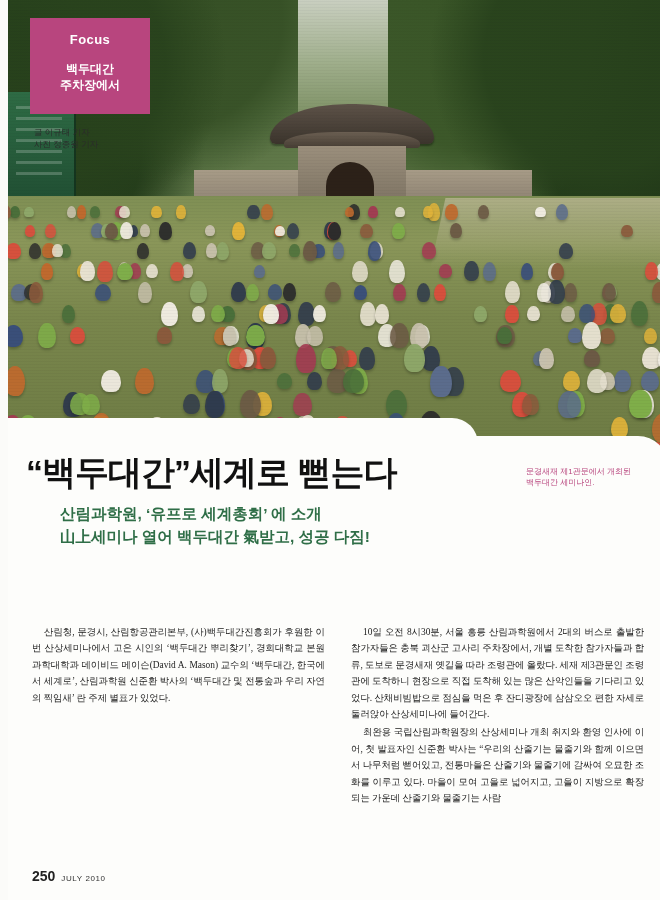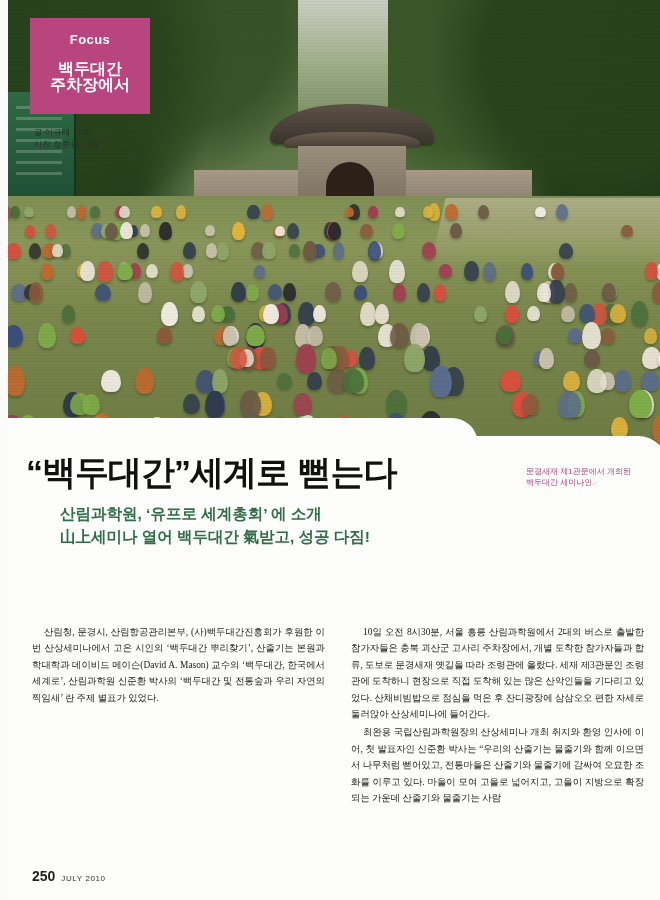--- a/index.html
+++ b/index.html
@@ -132,21 +132,21 @@
     padding-top: 14px;
     box-sizing: border-box;
   }
   .focus-tag .f-label {
     font-size: 13px;
     font-weight: bold;
     letter-spacing: .4px;
     margin-bottom: 14px;
   }
   .focus-tag .f-title {
-    font-size: 16px;
+    font-size: 12px;
     line-height: 16px;
     font-weight: bold;
   }
   .byline {
     position: absolute;
     left: 26px; top: 126px;
     z-index: 6;
     color: #2b2b2b;
     font-size: 8.5px;
     line-height: 12px;
@@ -507,21 +507,21 @@
       <div>山上세미나 열어 백두대간 氣받고, 성공 다짐!</div>
     </div>
     <div class="caption">
       <div>문경새재 제1관문에서 개최된</div>
       <div>백두대간 세미나인.</div>
     </div>
   </div>
 
   <div class="columns">
     <div class="col">
-      <p>산림청, 문경시, 산림항공관리본부, (사)백두대간진흥회가 후원한 이번 산상세미나에서 고은 시인의 ‘백두대간 뿌리찾기’, 산줄기는 본원과학대학과 데이비드 메이슨(David A. Mason) 교수의 ‘백두대간, 한국에서 세계로’, 산림과학원 신준환 박사의 ‘백두대간 및 전통숲과 우리 자연의 찍임새’ 란 주제 별표가 있었다.</p>
+      <p>산림청, 문경시, 산림항공관리본부, (사)백두대간진흥회가 후원한 이번 산상세미나에서 고은 시인의 ‘백두대간 뿌리찾기’, 경희대학교 본원과학대학과 데이비드 메이슨(David A. Mason) 교수의 ‘백두대간, 한국에서 세계로’, 산림과학원 신준환 박사의 ‘백두대간 및 전통숲과 우리 자연의 찍임새’ 란 주제 별표가 있었다.</p>
     </div>
     <div class="col">
       <p>10일 오전 8시30분, 서울 홍릉 산림과학원에서 2대의 버스로 출발한 참가자들은 충북 괴산군 고사리 주차장에서, 개별 도착한 참가자들과 합류, 도보로 문경새재 옛길을 따라 조령관에 올랐다. 세재 제3관문인 조령관에 도착하니 현장으로 직접 도착해 있는 많은 산악인들을 기다리고 있었다. 산채비빔밥으로 점심을 먹은 후 잔디광장에 삼삼오오 편한 자세로 둘러앉아 산상세미나에 들어간다.</p>
       <p>최완용 국립산림과학원장의 산상세미나 개최 취지와 환영 인사에 이어, 첫 발표자인 신준환 박사는 “우리의 산줄기는 물줄기와 함께 이으면서 나무처럼 뻗어있고, 전통마을은 산줄기와 물줄기에 감싸여 오묘한 조화를 이루고 있다. 마을이 모여 고을로 넓어지고, 고을이 지방으로 확장되는 가운데 산줄기와 물줄기는 사람</p>
     </div>
   </div>
 
   <div class="footer">
     <span class="pageno">250</span>
     <span class="issue">JULY 2010</span>

